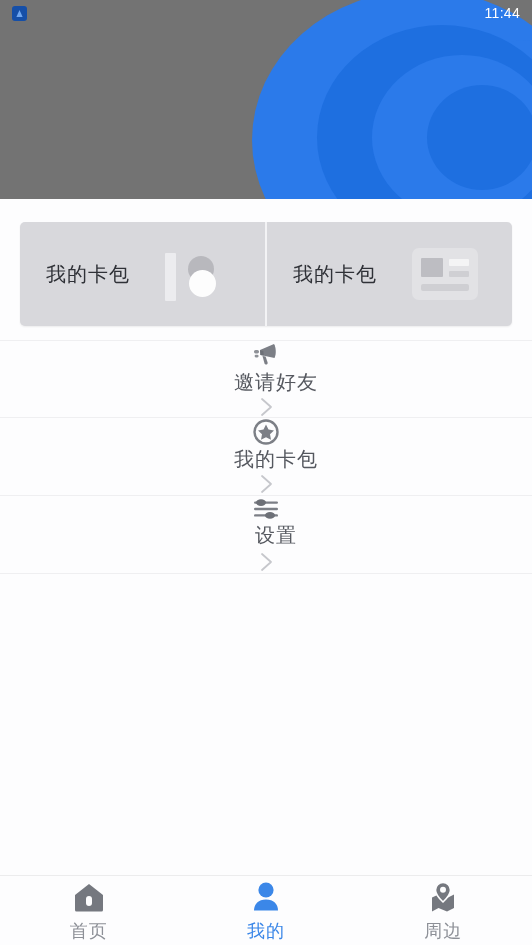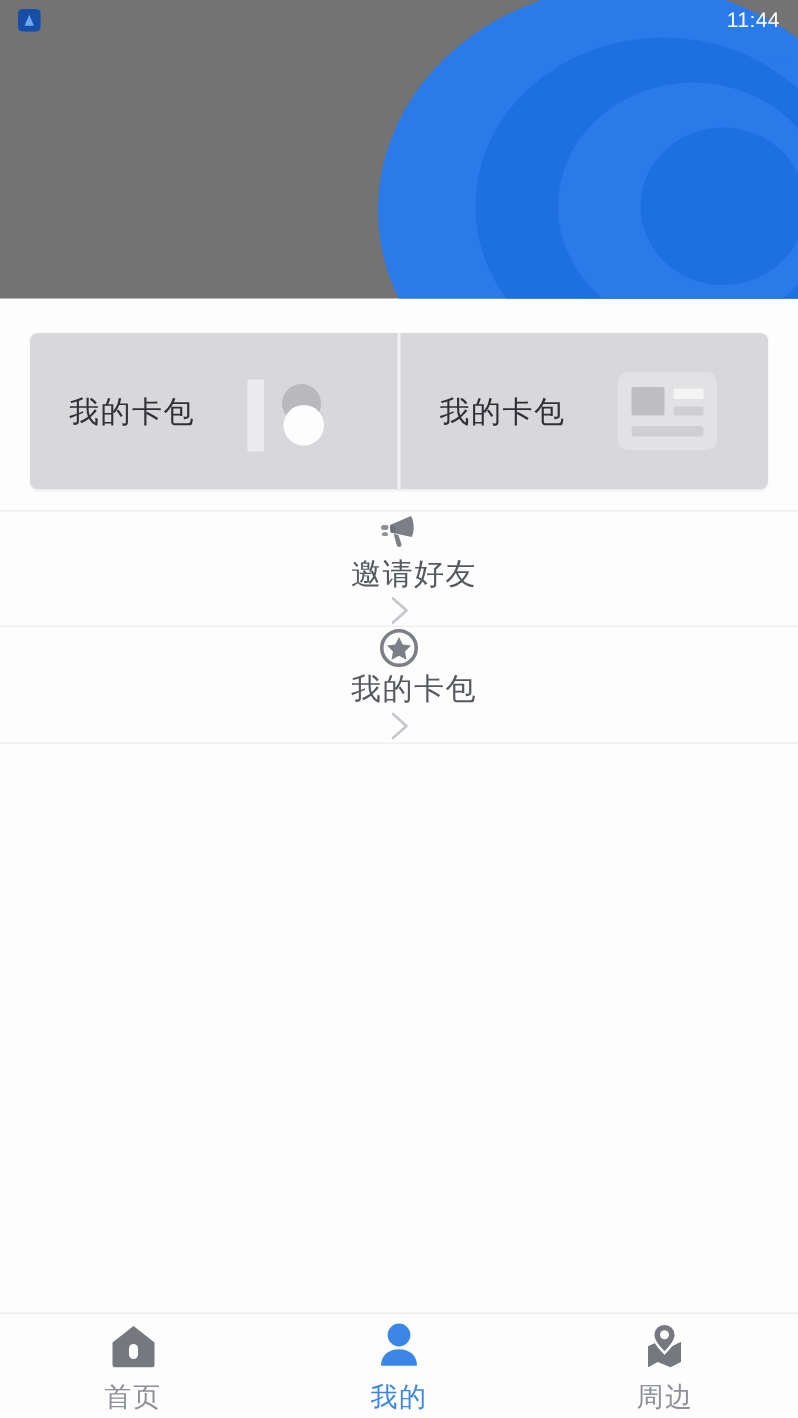--- a/index.html
+++ b/index.html
@@ -184,20 +184,35 @@
           <circle cx="14" cy="14" r="11.5" stroke="#7c7f86" stroke-width="2.4" fill="none"></circle>
           <path d="M14 6.6 L16.5 11.6 L22 12.4 L18 16.3 L19 21.8 L14 19.2 L9 21.8 L10 16.3 L6 12.4 L11.5 11.6 Z" fill="#7c7f86"></path>
         </svg>
       </div>
       <div class="row-label">我的卡包</div>
       <svg class="chev" viewBox="0 0 22 22">
         <path d="M7 3 L16 11 L7 19" stroke="#c6c7cc" stroke-width="1.8" fill="none" stroke-linecap="round" stroke-linejoin="round"></path>
       </svg>
     </div>
 
+    <div class="row">
+      <div class="row-ico">
+        <svg width="30" height="26" viewBox="0 0 30 26">
+          <rect x="3" y="5.4" width="24" height="2.4" rx="1.2" fill="#7c7f86"></rect>
+          <rect x="3" y="11.8" width="24" height="2.4" rx="1.2" fill="#7c7f86"></rect>
+          <rect x="3" y="18.2" width="24" height="2.4" rx="1.2" fill="#7c7f86"></rect>
+          <ellipse cx="10" cy="6.6" rx="5" ry="3.3" fill="#6d7077"></ellipse>
+          <ellipse cx="19" cy="19.4" rx="5" ry="3.3" fill="#6d7077"></ellipse>
+        </svg>
+      </div>
+      <div class="row-label">设置</div>
+      <svg class="chev" viewBox="0 0 22 22">
+        <path d="M7 3 L16 11 L7 19" stroke="#c6c7cc" stroke-width="1.8" fill="none" stroke-linecap="round" stroke-linejoin="round"></path>
+      </svg>
+    </div>
 
   </div>
 
   <div class="tabbar">
 
     <div class="tab">
       <div class="tab-ico">
         <svg width="34" height="32" viewBox="0 0 34 32">
           <path d="M17 3 L31 14 V29 A1.5 1.5 0 0 1 29.5 30.5 H4.5 A1.5 1.5 0 0 1 3 29 V14 Z" fill="#75787f"></path>
           <rect x="14" y="15" width="6" height="10" rx="3" fill="#fdfdfe"></rect>

